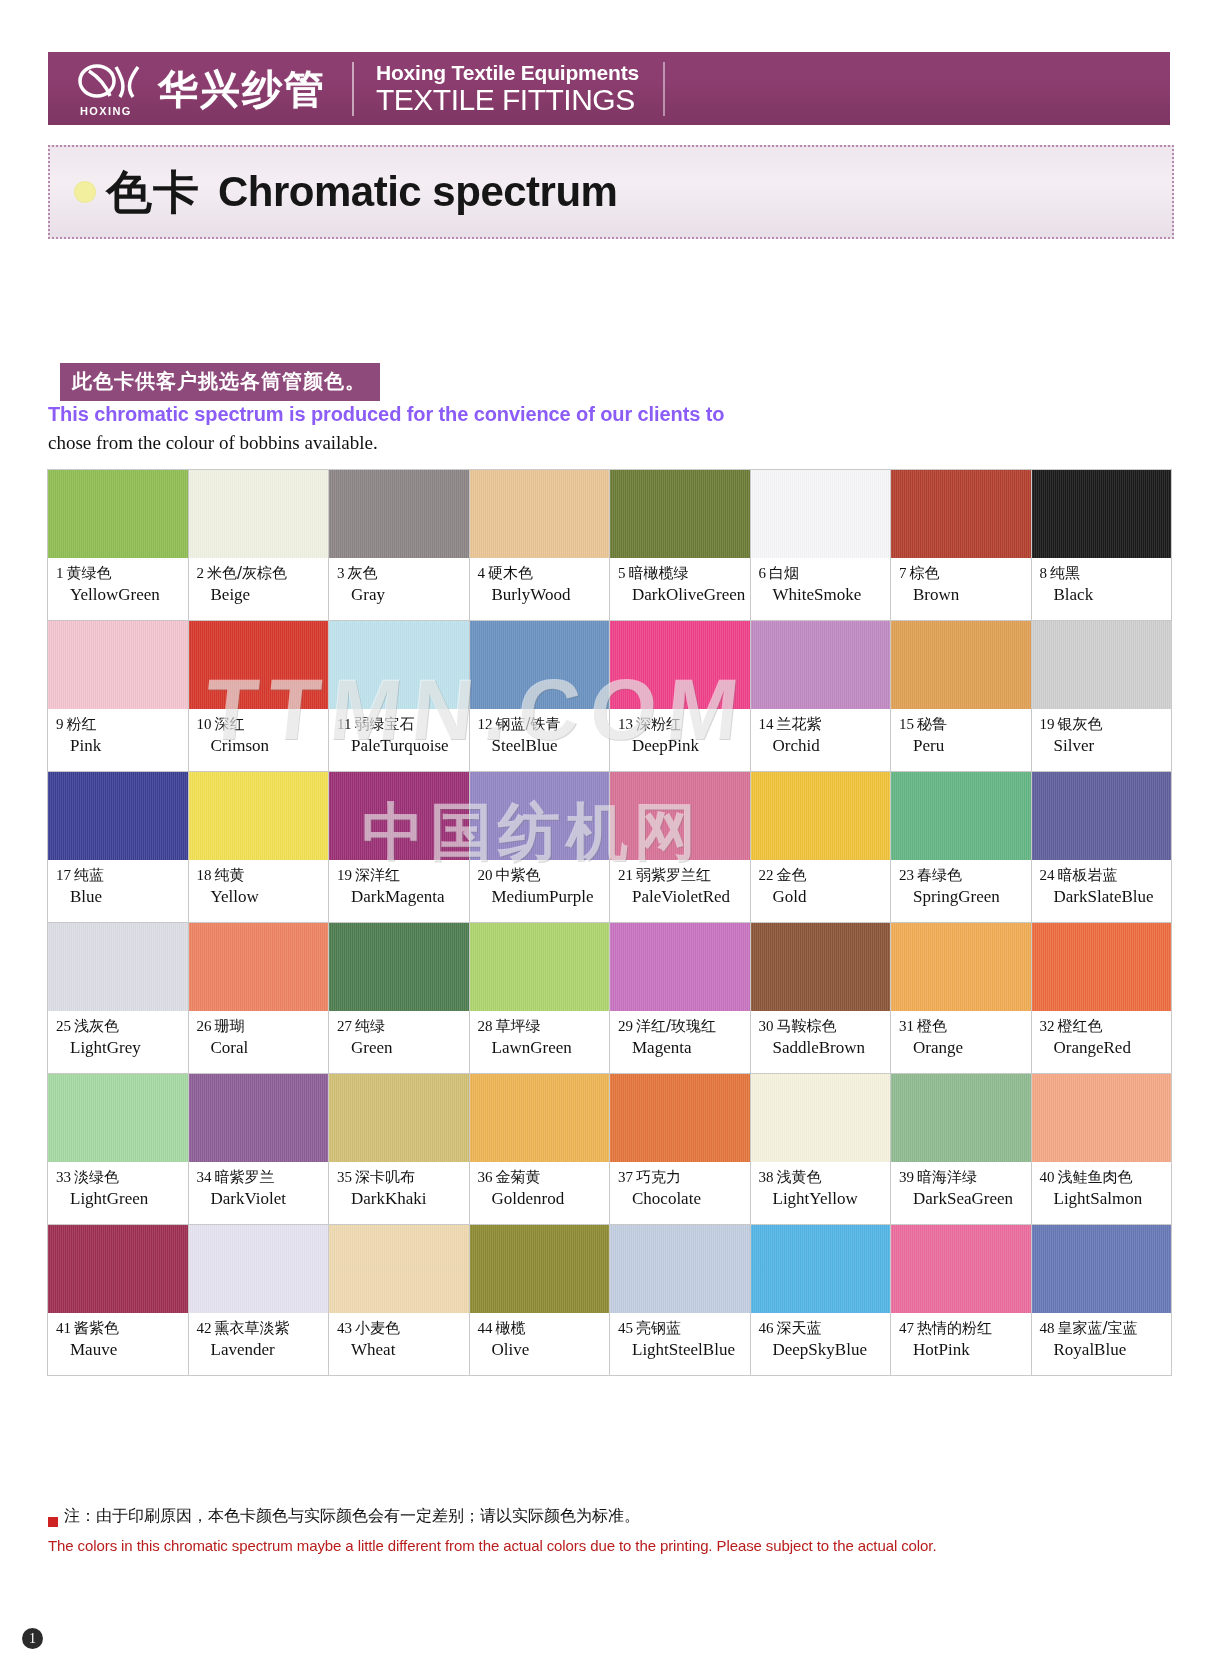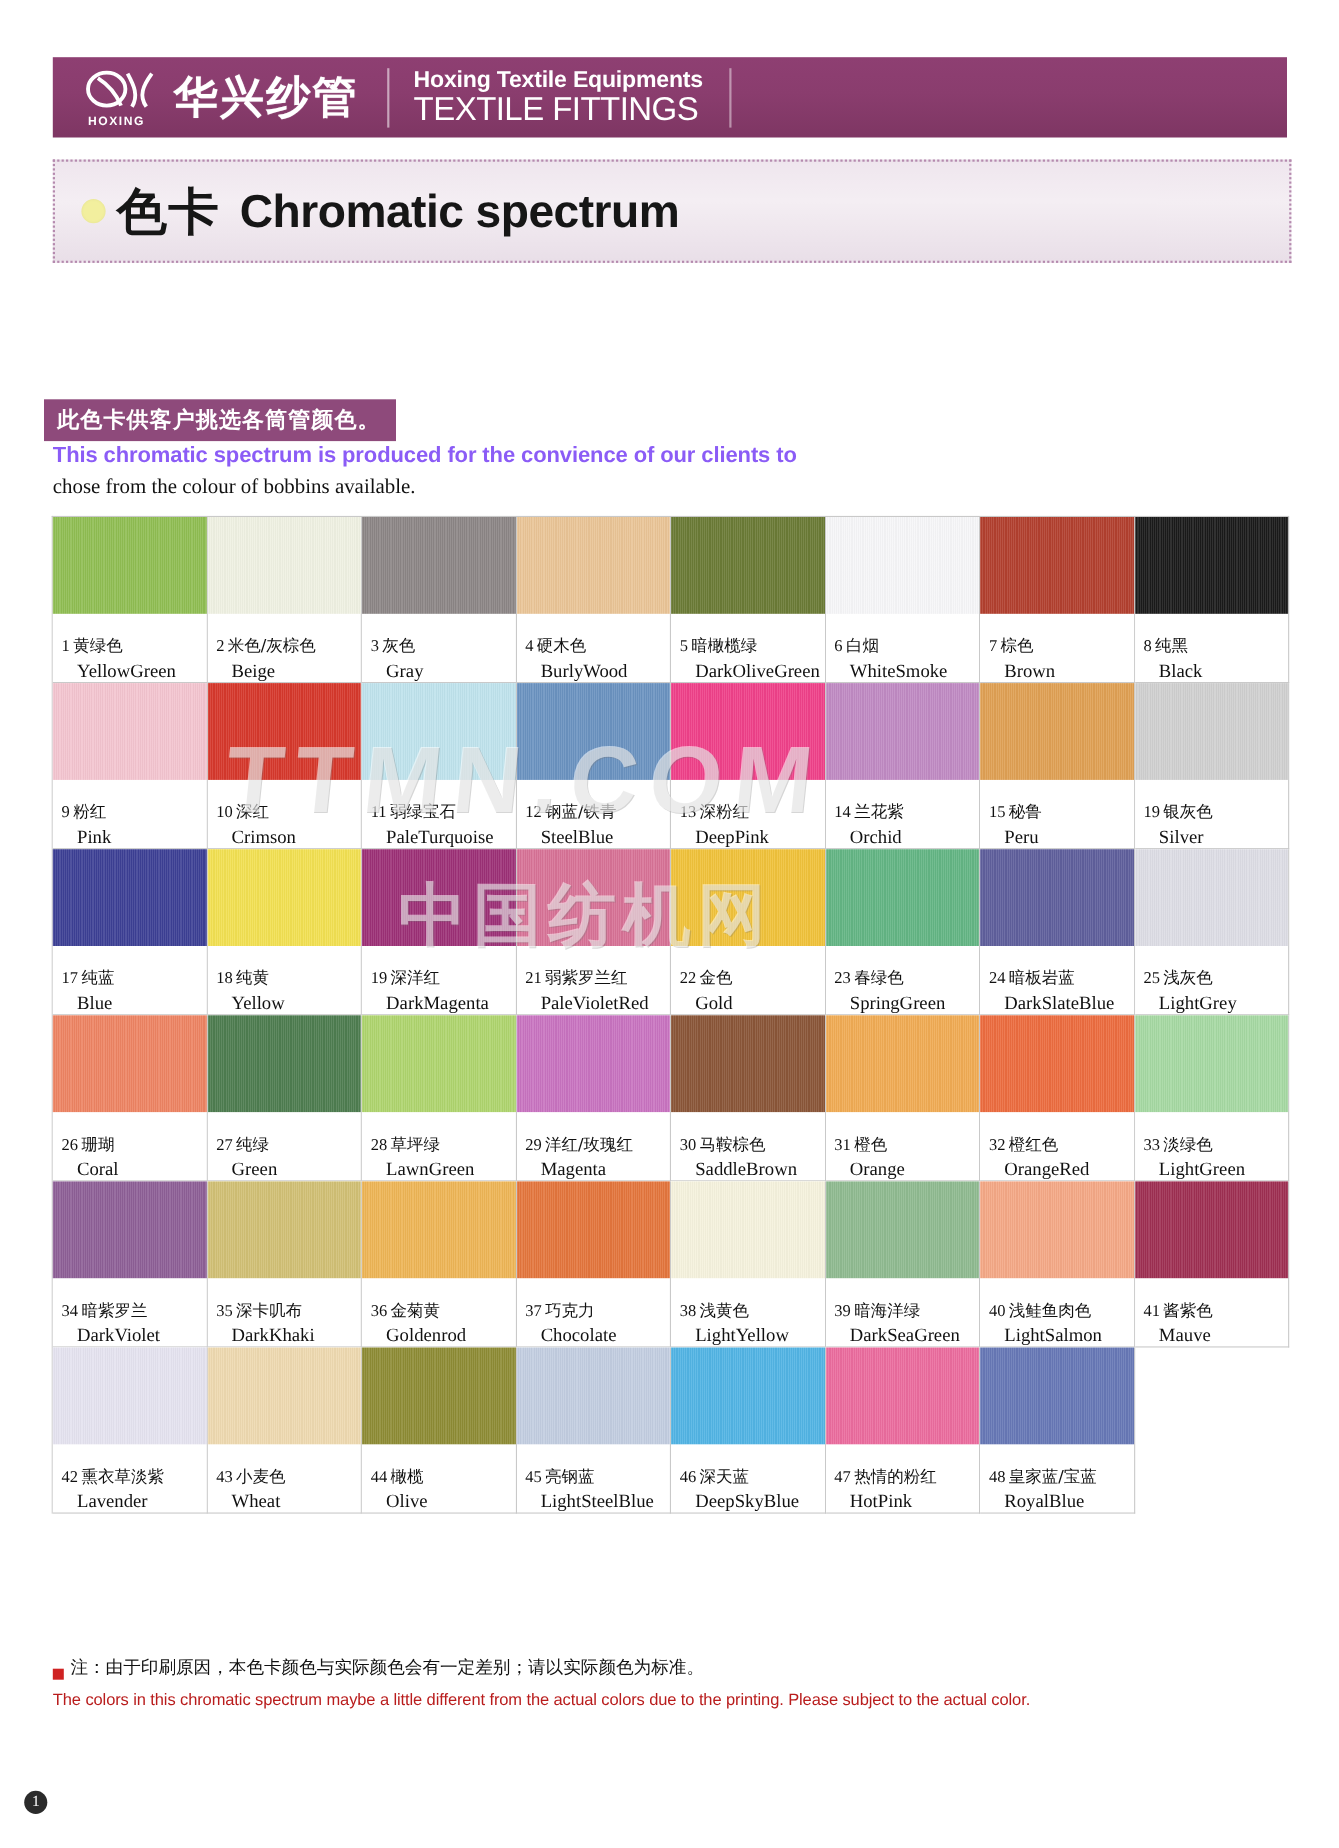--- a/index.html
+++ b/index.html
@@ -65,21 +65,21 @@
   .title-cn{
     font-family:"DejaVu Sans", sans-serif;font-weight:bold;font-size:46px;
     color:#161616;letter-spacing:1px;line-height:1;
   }
   .title-en{
     font-family:"Liberation Sans", sans-serif;font-weight:bold;font-size:42px;
     color:#161616;letter-spacing:-.5px;margin-left:18px;line-height:1;
   }
 
   
-  .intro-cn-wrap{position:absolute;left:40px;top:363px;}
+  .intro-cn-wrap{position:absolute;left:60px;top:363px;}
   .intro-cn{
     display:inline-block;background:#8e4a7b;color:#fff;
     font-family:"DejaVu Sans", sans-serif;font-weight:bold;font-size:20px;
     padding:5px 14px 6px 12px;letter-spacing:1px;
   }
   .intro-en1{
     position:absolute;left:48px;top:403px;
     font-family:"Liberation Sans", sans-serif;font-weight:bold;font-size:20px;
     color:#8b5cf6;letter-spacing:-.1px;
   }
@@ -99,21 +99,21 @@
     background:#fff;position:relative;
   }
   .sw{height:88px;width:100%;position:relative;}
   .sw::after{
     content:"";position:absolute;inset:0;
     background-image:repeating-linear-gradient(90deg,rgba(255,255,255,.10) 0 1px,rgba(0,0,0,.025) 1px 2px);
     pointer-events:none;
   }
   .lab{
     height:62px;padding:6px 0 0 8px;box-sizing:border-box;
-    display:flex;flex-direction:column;justify-content:flex-end;
+    display:flex;flex-direction:column;justify-content:flex-start;
   }
   .lab .cn{
     font-family:"DejaVu Sans", sans-serif;font-size:15px;color:#111;
     line-height:1.25;white-space:nowrap;
   }
   .lab .cn .num{font-family:"Liberation Serif",serif;font-size:15px;margin-right:3px;}
   .lab .en{
     font-family:"Liberation Serif", serif;font-size:17px;color:#111;
     line-height:1.25;margin-top:1px;padding-left:14px;white-space:nowrap;
   }
@@ -318,20 +318,27 @@
         </div>
       </div>
       <div class="cell">
         <div class="sw" style="background: rgb(156, 48, 118);"></div>
         <div class="lab">
           <div class="cn"><span class="num">19</span><span>深洋红</span></div>
           <div class="en">DarkMagenta</div>
         </div>
       </div>
       <div class="cell">
+        <div class="sw" style="background: rgb(146, 135, 196);"></div>
+        <div class="lab">
+          <div class="cn"><span class="num">20</span><span>中紫色</span></div>
+          <div class="en">MediumPurple</div>
+        </div>
+      </div>
+      <div class="cell">
         <div class="sw" style="background: rgb(215, 114, 150);"></div>
         <div class="lab">
           <div class="cn"><span class="num">21</span><span>弱紫罗兰红</span></div>
           <div class="en">PaleVioletRed</div>
         </div>
       </div>
       <div class="cell">
         <div class="sw" style="background: rgb(240, 194, 58);"></div>
         <div class="lab">
           <div class="cn"><span class="num">22</span><span>金色</span></div>

